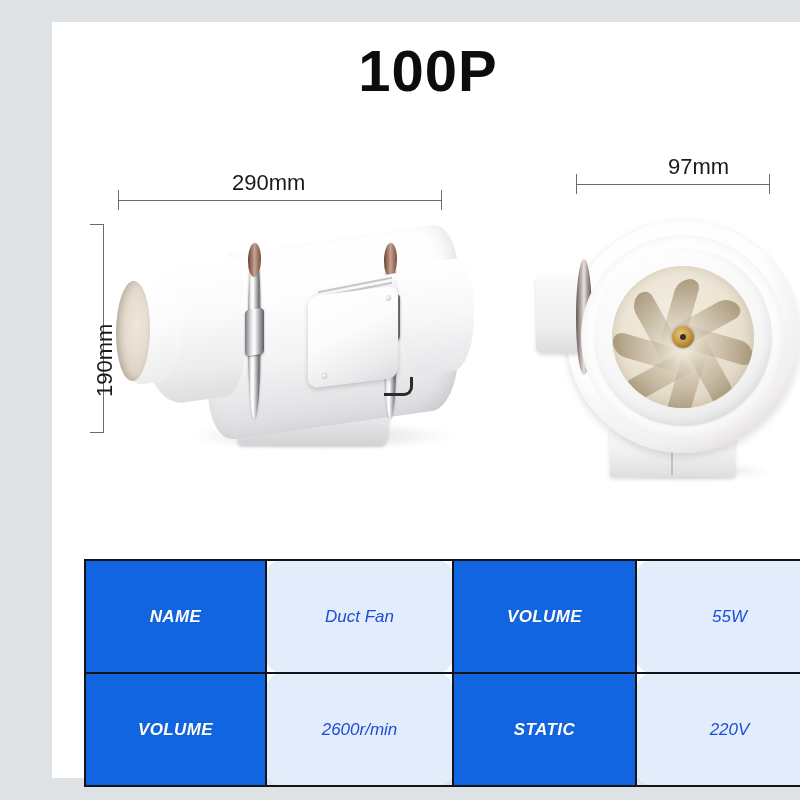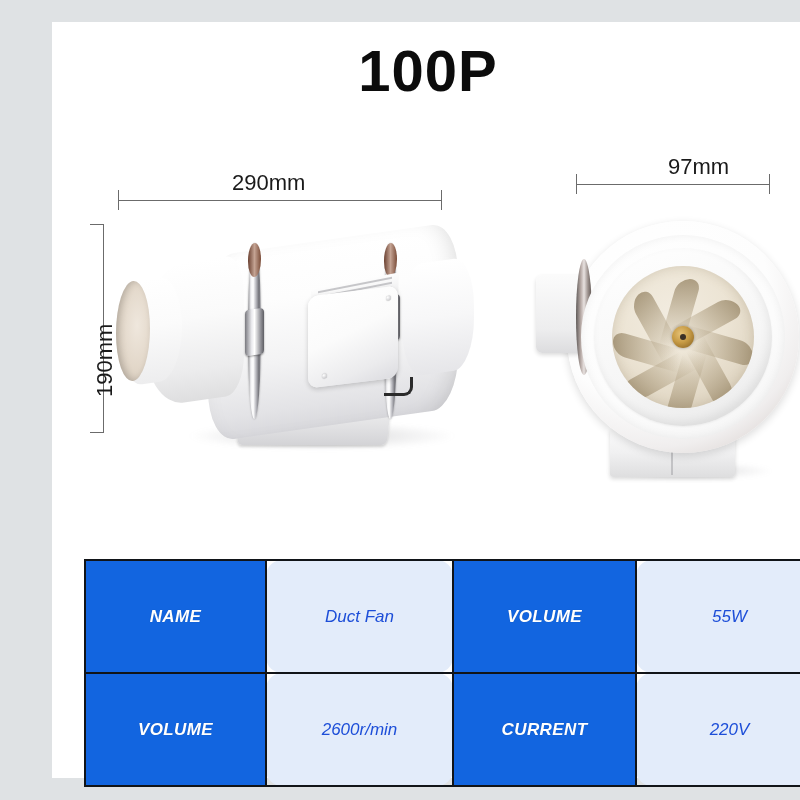--- a/index.html
+++ b/index.html
@@ -353,20 +353,20 @@
       <tbody>
         <tr>
           <td class="k">NAME</td>
           <td class="v">Duct Fan</td>
           <td class="k">VOLUME</td>
           <td class="v">55W</td>
         </tr>
         <tr>
           <td class="k">VOLUME</td>
           <td class="v">2600r/min</td>
-          <td class="k">CURRENT</td>
+          <td class="k">STATIC</td>
           <td class="v">220V</td>
         </tr>
       </tbody>
     </table>
 
   </div>
 </div>
 
 </body></html>

